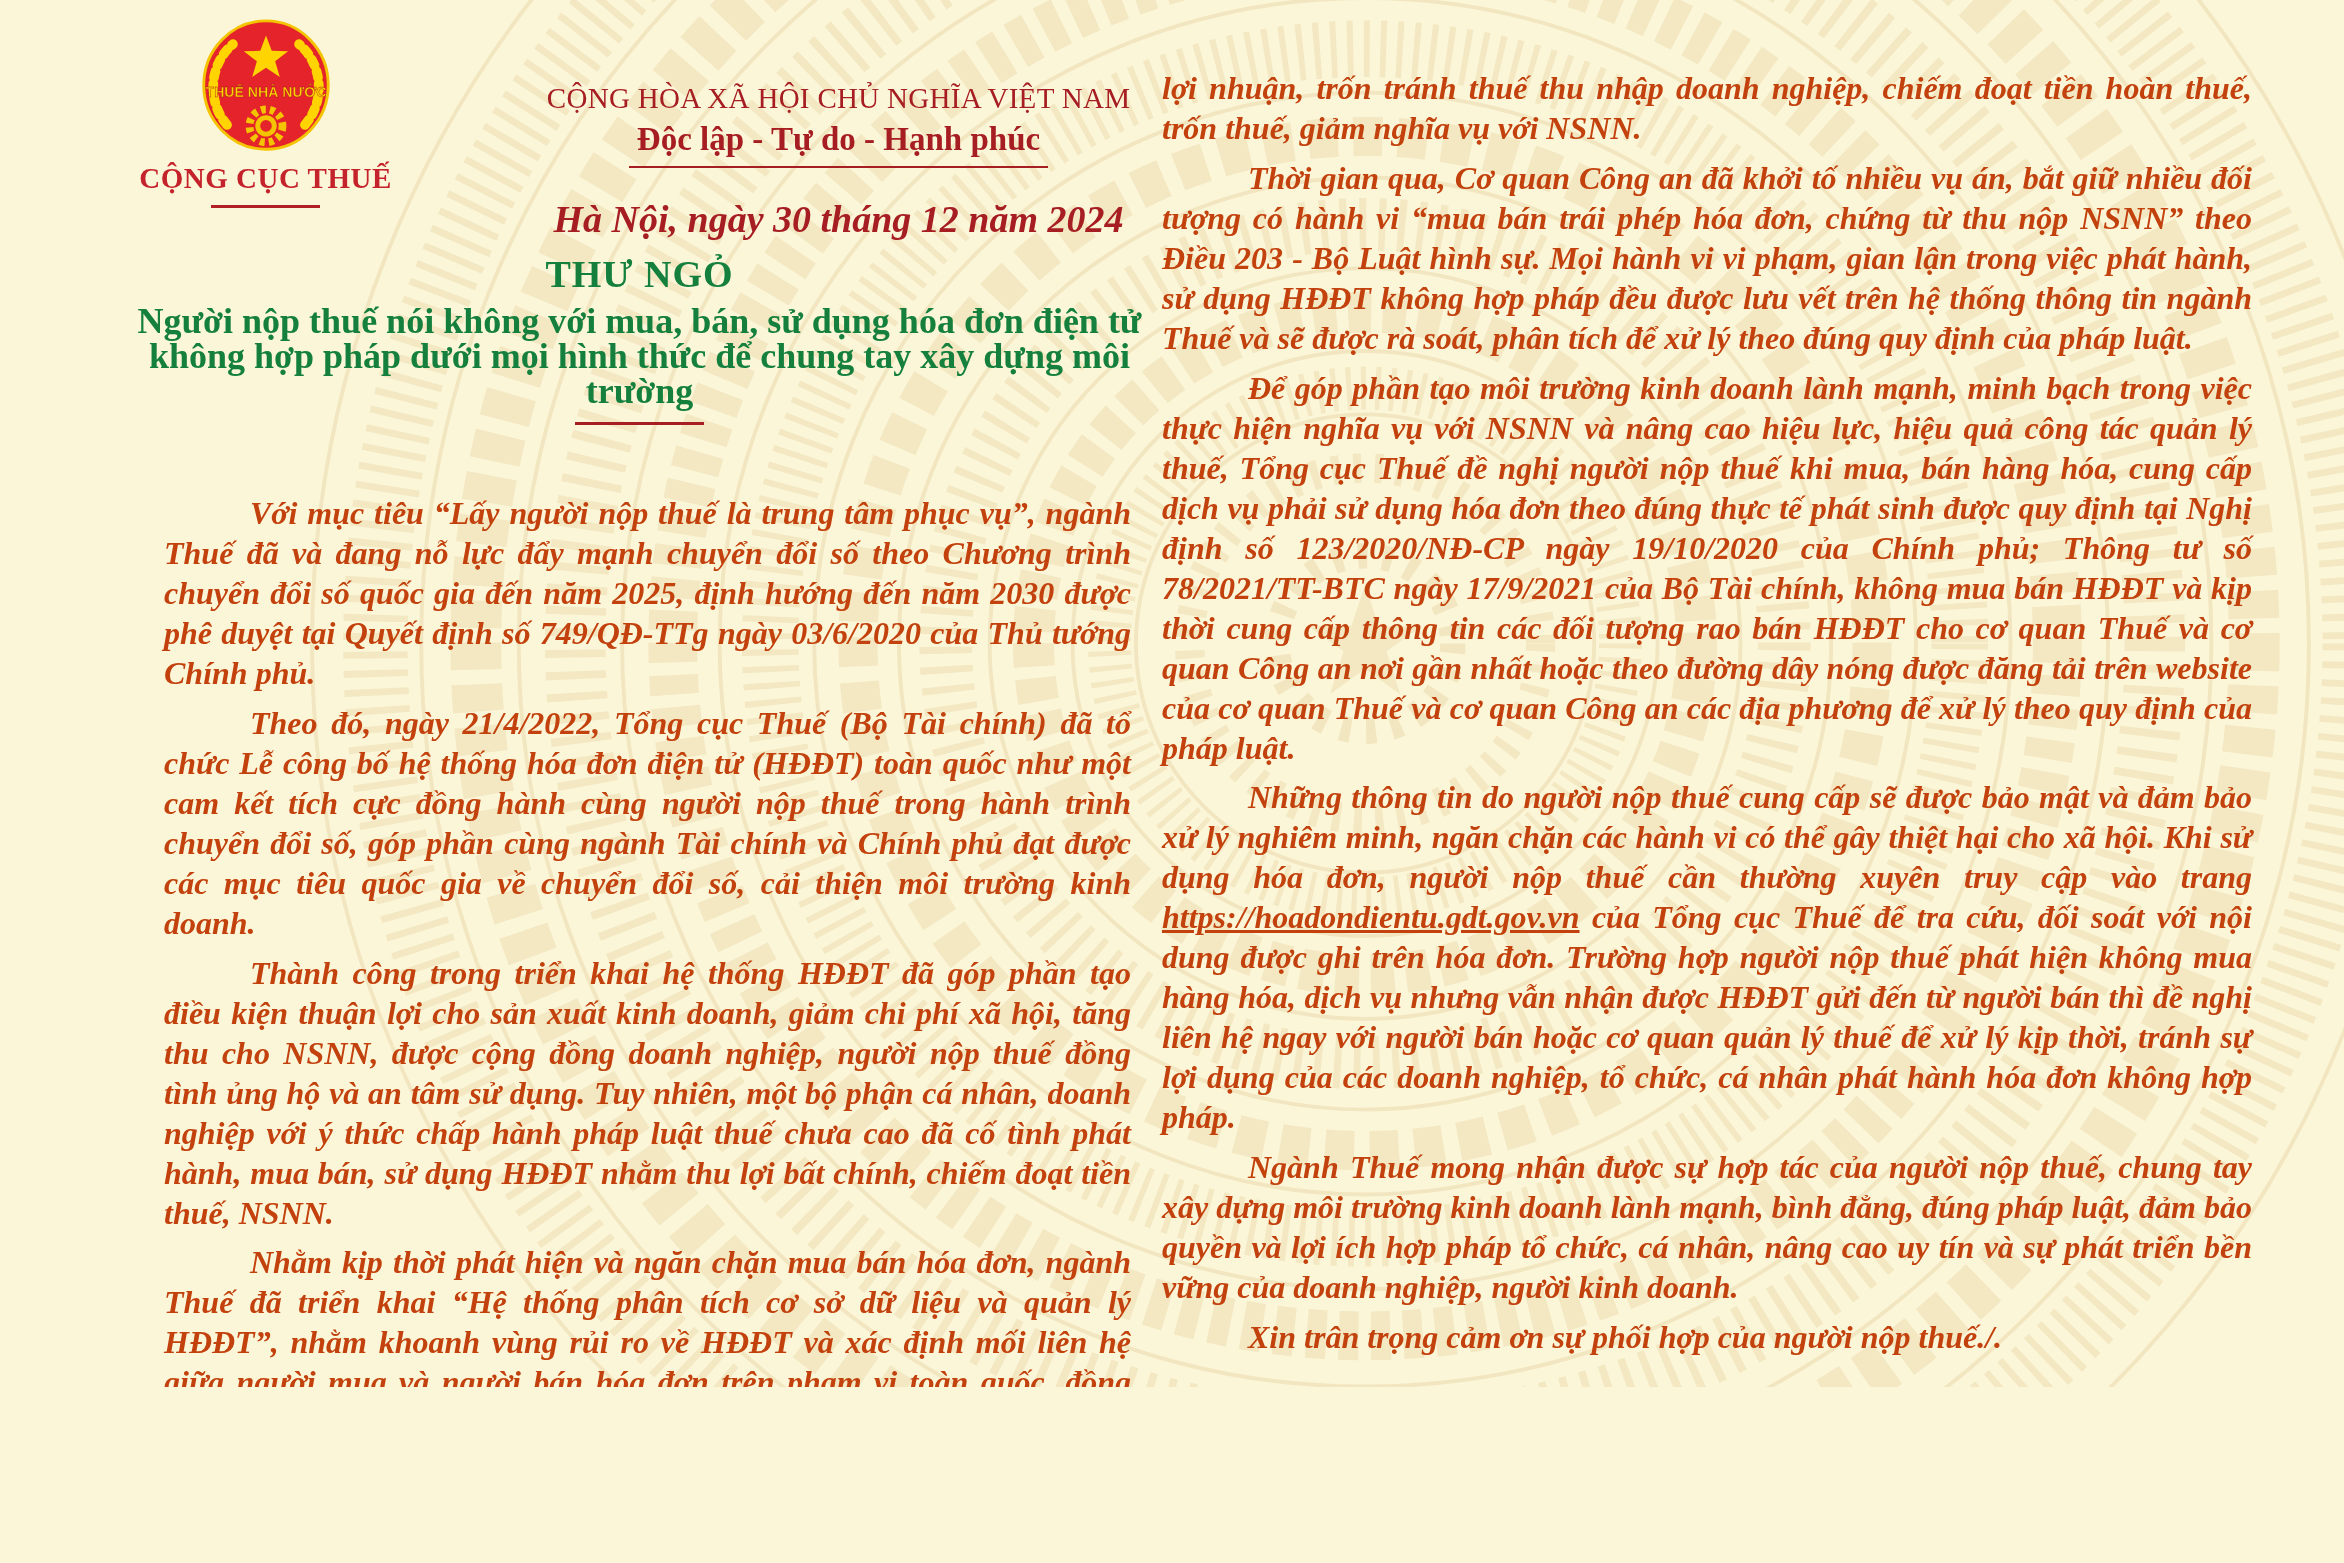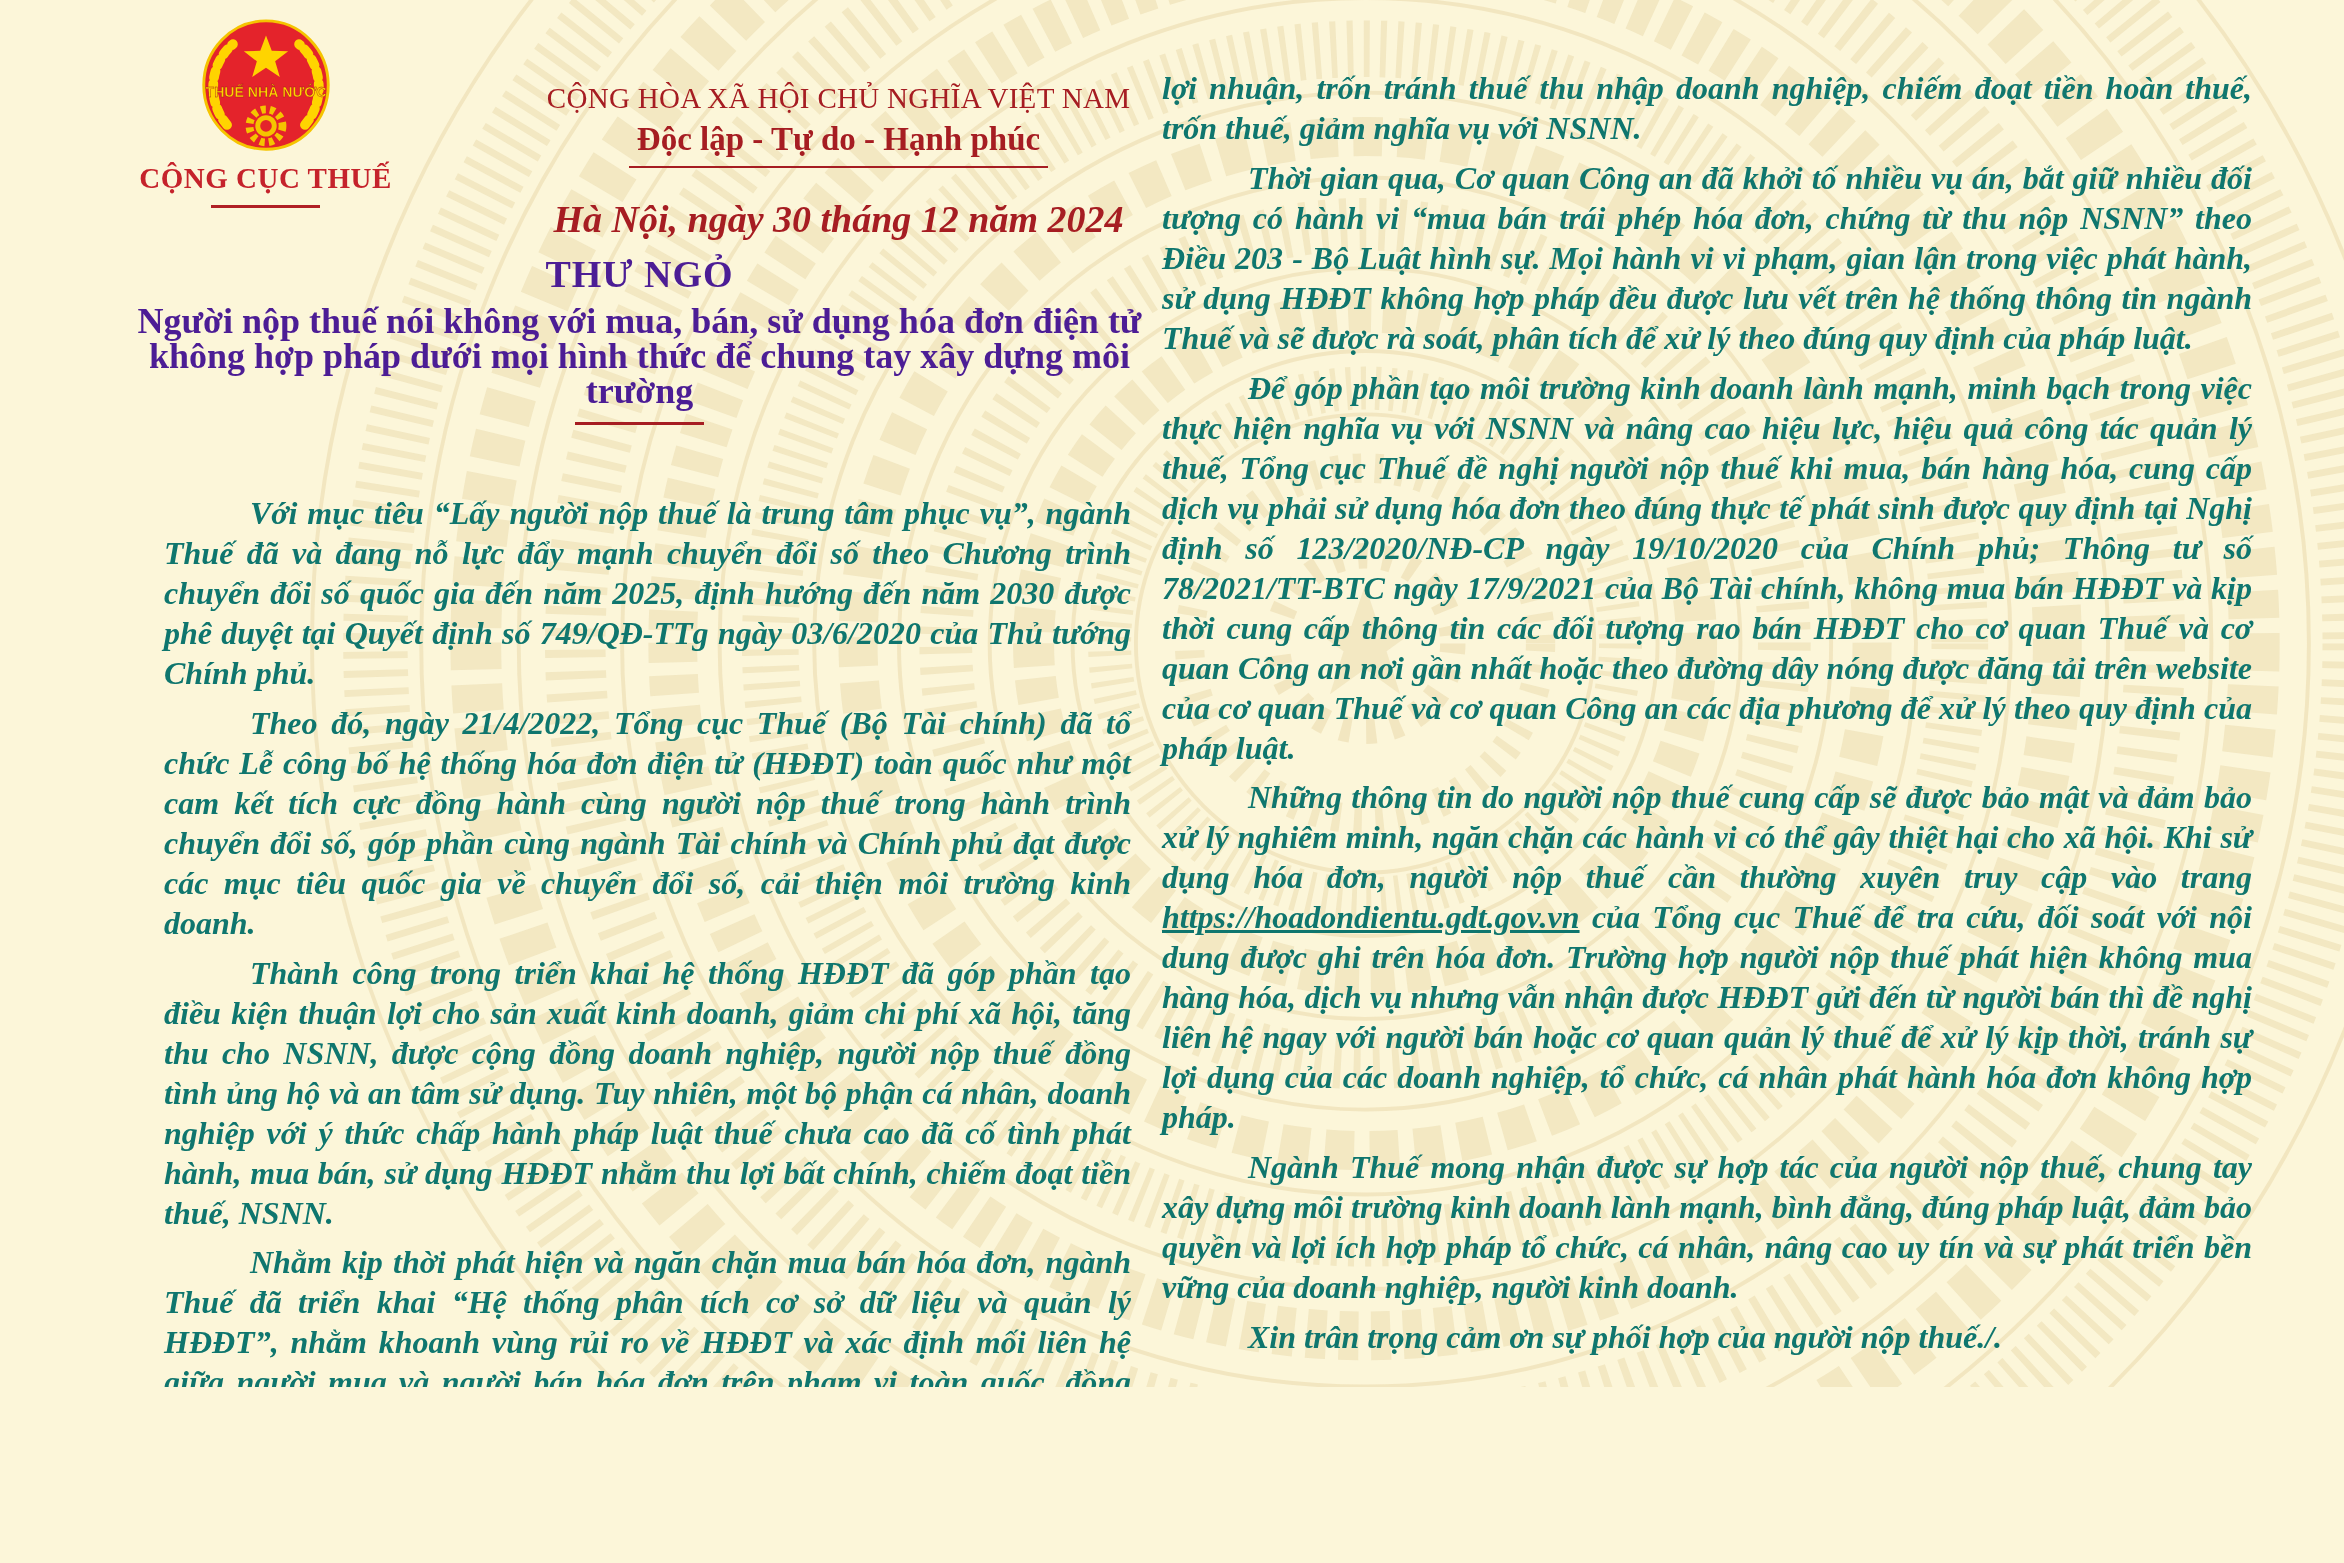--- a/index.html
+++ b/index.html
@@ -13,29 +13,29 @@
   .org-block { position: absolute; left: 125px; top: 15.6px; width: 281px; text-align: center; }
   .org-logo { display: block; margin: 0 auto; }
   .org-name { margin-top: 5.9px; font-size: 29px; font-weight: bold; color: #c5232b; letter-spacing: 0.5px; }
   .org-rule { width: 109px; height: 2.9px; background: #b02025; margin: 9.8px auto 0; }
 
   .motto { position: absolute; left: 468px; top: 82px; width: 741px; text-align: center; color: #a61d22; }
   .motto-l1 { font-size: 29px; font-weight: normal; letter-spacing: 0.3px; }
   .motto-l2 { display: inline-block; font-size: 33px; font-weight: bold; padding: 2px 7.8px 7.8px; border-bottom: 2.9px solid #a61d22; margin-top: 3.9px; }
   .motto-date { margin-top: 29px; font-size: 38px; font-style: italic; font-weight: bold; }
 
-  .title-block { position: absolute; left: 137px; top: 252px; width: 1005px; text-align: center; color: #4c1d95; }
+  .title-block { position: absolute; left: 137px; top: 252px; width: 1005px; text-align: center; color: #15803d; }
   .title-main { font-size: 38px; font-weight: bold; letter-spacing: 1px; }
   .subtitle { margin-top: 7.8px; font-size: 36px; font-weight: bold; line-height: 35px; }
   .title-rule { width: 129px; height: 2.9px; background: #a61d22; margin: 13.7px auto 0; }
 
   .salutation { position: absolute; left: 137px; top: 441px; width: 1005px; text-align: center; font-size: 35px; font-weight: bold; color: #a61d22; }
   .salutation .label { text-decoration: underline; text-underline-offset: 4.9px; }
 
-  .col { position: absolute; color: #0f766e; font-size: 32px; line-height: 40px;
+  .col { position: absolute; color: #c2410c; font-size: 32px; line-height: 40px;
          font-weight: bold; font-style: italic; text-align: justify; }
   .col p { margin: 0 0 9.8px; text-indent: 86px; }
   .col p.no-indent { text-indent: 0; }
   .col-left  { left: 164px;  top: 493px; width: 967px; }
   .col-right { left: 1162px; top: 68px;  width: 1090px; }
   .url { text-decoration: underline; }
 </style>
 </head>
 <body>
 

